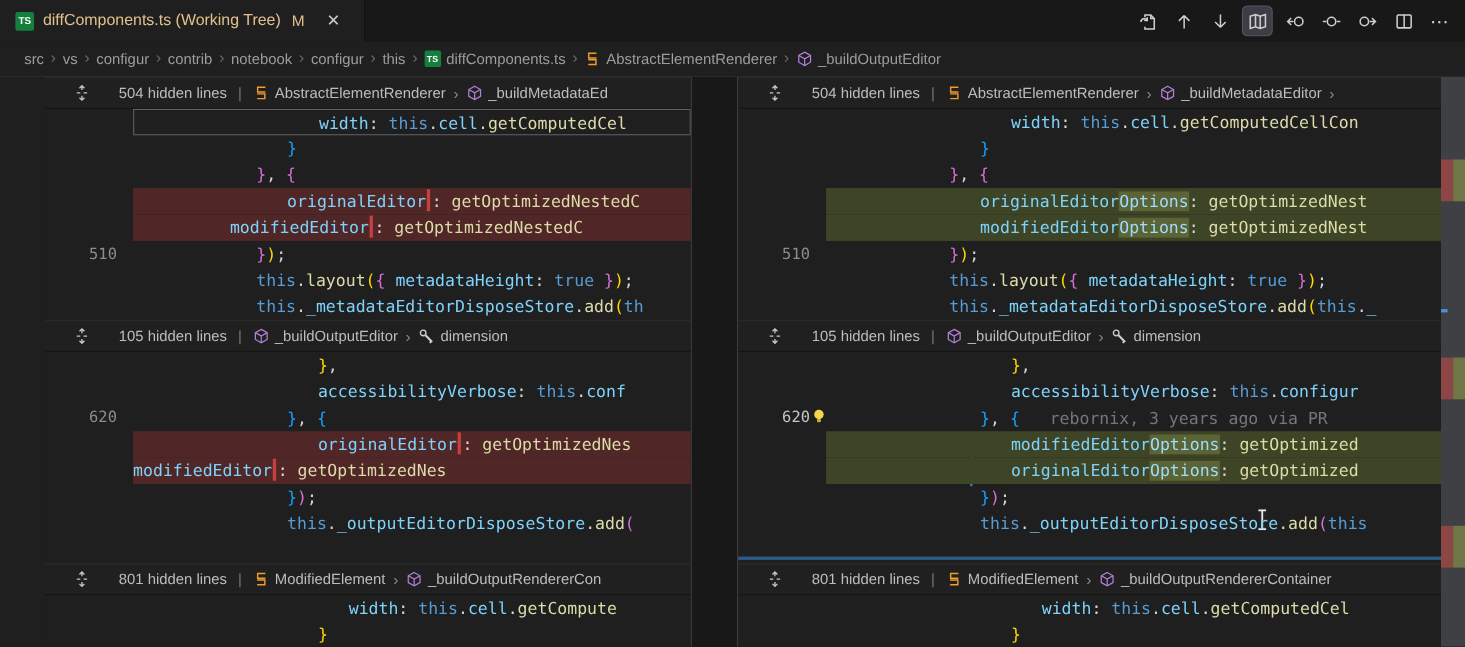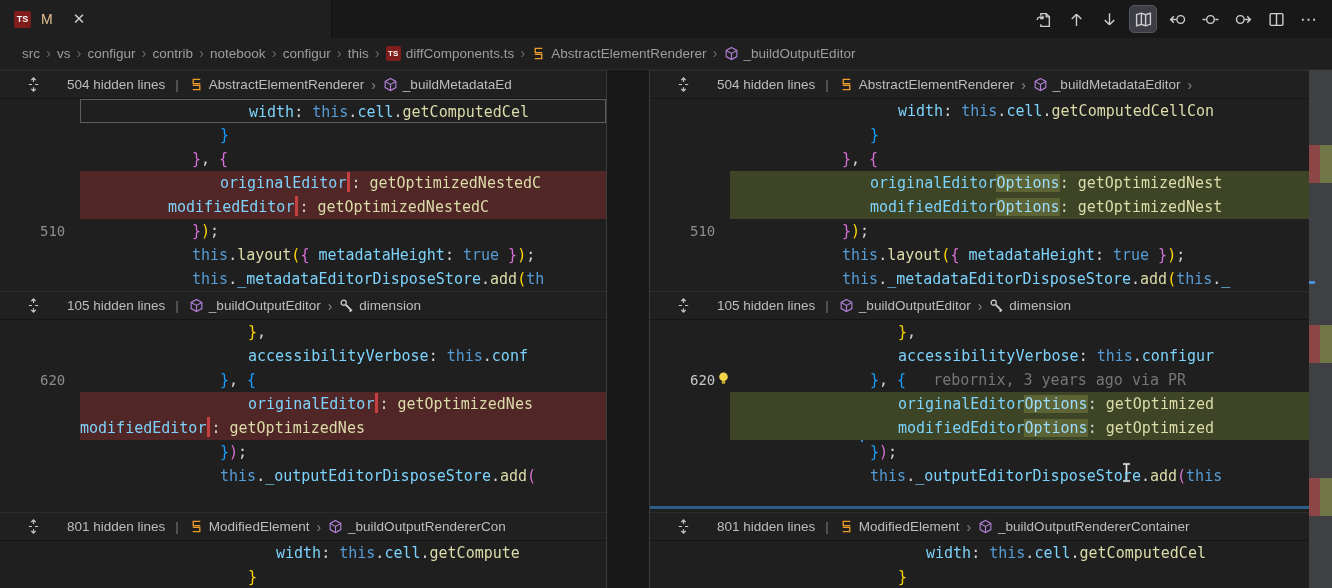--- a/index.html
+++ b/index.html
@@ -1,38 +1,38 @@
 <!DOCTYPE html>
 <html><head>
 <meta charset="utf-8">
 <style>
   html,body{margin:0;padding:0;background:#1f1f1f;width:1332px;height:588px;overflow:hidden;
     font-family:"Liberation Sans",sans-serif;-webkit-font-smoothing:antialiased;}
   
   .titlebar{height:38px;background:#181818;display:flex;align-items:stretch;}
   .tab{width:332px;background:#1f1f1f;display:flex;align-items:center;gap:8px;padding:0 10px 0 14px;
     border-right:1px solid #101010;box-sizing:border-box;cursor:pointer;}
-  .ts-badge{width:17px;height:17px;background:#7f1d1d;color:#fff;font-size:9px;font-weight:bold;
+  .ts-badge{width:17px;height:17px;background:#15803d;color:#fff;font-size:9px;font-weight:bold;
     display:flex;align-items:center;justify-content:center;border-radius:2px;flex:0 0 auto;}
   .tab-title{color:#e2c08d;font-size:14.5px;white-space:nowrap;}
   .tab-badge{color:#e2c08d;font-size:14px;margin-left:2px;}
   .tab-close{color:#cccccc;font-size:15px;margin-left:8px;padding:2px 4px;border-radius:4px;}
   .tb-spacer{flex:1;}
   .actions{display:flex;align-items:center;gap:7px;padding-right:10px;}
   .act{width:26px;height:26px;display:flex;align-items:center;justify-content:center;border-radius:5px;}
   .act svg{stroke:#cfcfcf;fill:none;stroke-width:1.3;}
   .act.active{background:#3d3d46;border:1px solid #55555e;}
   .act-more{color:#cfcfcf;font-size:17px;letter-spacing:1px;}
   
   .breadcrumbs{height:32px;background:#1f1f1f;display:flex;align-items:center;padding-left:22px;
     color:#9d9d9d;font-size:13.5px;border-bottom:1px solid #2a2a2a;box-sizing:border-box;white-space:nowrap;}
   .bc-item{display:flex;align-items:center;gap:5px;cursor:pointer;}
   .bc-sep{color:#6a6a6a;font-size:15px;margin:0 6px;transform:translateY(-1px);}
   
-  .editor{display:flex;height:518px;position:relative;}
+  .editor{display:flex;height:518px;position:relative;margin-left:41px;}
   .pane{background:#1f1f1f;overflow:hidden;position:relative;}
   .pane.left{width:607px;border-right:1px solid #3c3c3c;box-sizing:border-box;}
   .sash{width:42px;background:#181818;}
   .pane.right{width:660px;border-left:1px solid #3c3c3c;box-sizing:border-box;}
   .ruler{width:23px;background:#3f4043;position:relative;}
   .ruler-mark{position:absolute;width:23px;height:38px;display:flex;}
   .ruler-red{width:11px;background:#8c4646;}
   .ruler-green{width:12px;background:#707645;}
   .ruler-cursor{position:absolute;left:0;width:6px;height:3px;background:#4a90d9;}
   
@@ -62,20 +62,21 @@
   .ov-guide{position:absolute;left:211px;top:324px;width:2px;height:48px;background:#3585c7;}
   .ov-blueline{position:absolute;left:0;right:0;top:436px;height:3px;background:#2b5d87;}
   .ov-cursor{position:absolute;left:470px;top:392px;}
 </style>
 </head>
 <body>
 
 <div class="titlebar">
   <div class="tab">
     <span class="ts-badge">TS</span>
+    <span class="tab-title">diffComponents.ts (Working Tree)</span>
     <span class="tab-badge">M</span>
     <span class="tab-close">✕</span>
   </div>
   <div class="tb-spacer"></div>
   <div class="actions">
     <span class="act">
       <svg width="17" height="17" viewBox="0 0 16 16">
           <path d="M5.5 4.5v-2h5l3 3v9h-8v-2"></path>
           <path d="M10.5 2.5v3h3"></path>
           <path d="M2 8.5a3 3 0 0 1 5.5-1.5M7.5 4.5v2.6h-2.6"></path>
@@ -421,25 +422,25 @@
       <div class="line">
         <span class="ln nb">620</span>
         <span class="code" style="padding-left:140px"><span class="tk-b">}</span><span class="tk-u">, </span><span class="tk-b">{</span><span class="tk-c">   rebornix, 3 years ago via PR </span></span>
         <span class="bulb"><svg width="15" height="15" viewBox="0 0 16 16">
             <circle cx="8" cy="6.2" r="4.6" fill="#f5d54a"></circle>
             <rect x="6.1" y="10.6" width="3.8" height="3" rx="0.8" fill="#c9a92e"></rect>
           </svg></span>
       </div>
       <div class="line">
         <span class="ln"></span>
+        <span class="code ins" style="padding-left:168px"><span class="tk-p">modifiedEditor</span><span class="tk-h">Options</span><span class="tk-u">: </span><span class="tk-f">getOptimized</span></span>
+      </div>
+      <div class="line">
+        <span class="ln"></span>
         <span class="code ins" style="padding-left:168px"><span class="tk-p">originalEditor</span><span class="tk-h">Options</span><span class="tk-u">: </span><span class="tk-f">getOptimized</span></span>
-      </div>
-      <div class="line">
-        <span class="ln"></span>
-        <span class="code ins" style="padding-left:168px"><span class="tk-p">modifiedEditor</span><span class="tk-h">Options</span><span class="tk-u">: </span><span class="tk-f">getOptimized</span></span>
       </div>
       <div class="line">
         <span class="ln"></span>
         <span class="code" style="padding-left:140px"><span class="tk-b">}</span><span class="tk-m">)</span><span class="tk-u">;</span></span>
       </div>
       <div class="line">
         <span class="ln"></span>
         <span class="code" style="padding-left:140px"><span class="tk-k">this</span><span class="tk-u">.</span><span class="tk-p">_outputEditorDisposeStore</span><span class="tk-u">.</span><span class="tk-f">add</span><span class="tk-m">(</span><span class="tk-k">this</span></span>
       </div>
       <div class="line">

